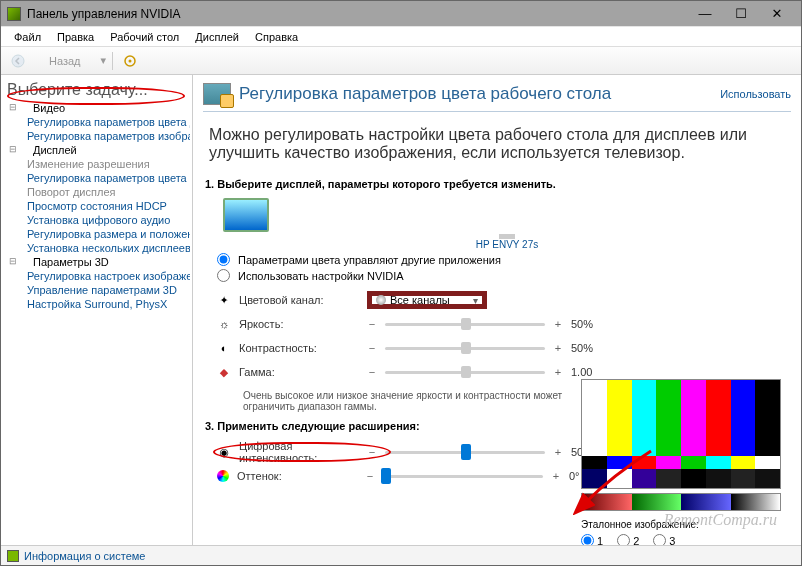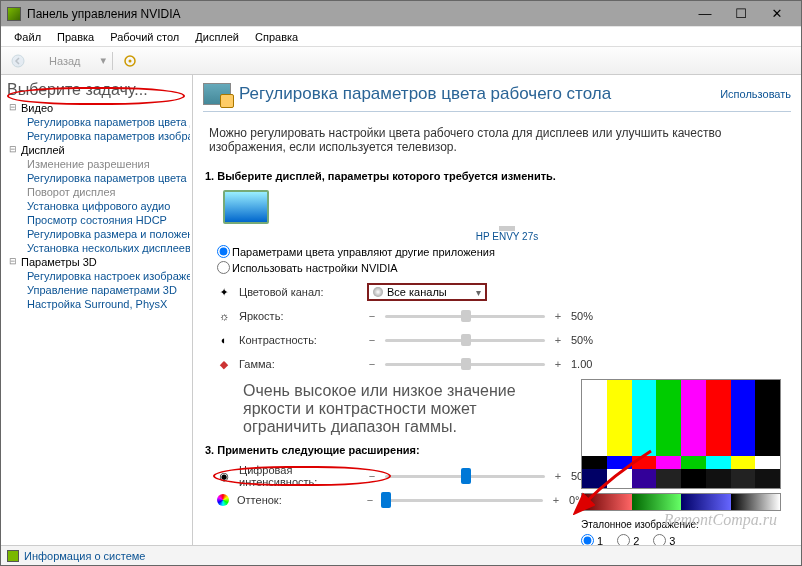--- a/index.html
+++ b/index.html
@@ -12,52 +12,52 @@
 .menuitem{padding:19px 7px}
 .toolbar{height:28px;display:flex;align-items:center;padding:0 6px;gap:4px;border-bottom:1px solid #ccc;background:linear-gradient(#fdfdfd,#f0f0f0)}
 .tbtn{width:22px;height:22px;border:1px solid transparent;border-radius:3px;display:flex;align-items:center;justify-content:center;font-size:12px}
 .tbtn.disabled{opacity:.4}
 .backlbl{color:#999;margin:0 16px}
 .sep{width:1px;height:18px;background:#ccc;margin:0 2px}
 .body{display:flex;height:calc(100% - 26px - 20px - 28px - 20px)}
 .sidebar{width:192px;border-right:1px solid #ccc;padding:4px 2px;overflow:hidden;background:#fff}
 .task-hdr{font-size:16px;color:#555;padding:2px 4px}
 .tree{padding-left:4px}
-.grp{color:#000;padding:1px 0 1px 4px;position:relative}
+.grp{color:#000;padding:1px 0 1px 16px;position:relative}
 .grp::before{content:"⊟";position:absolute;left:-8px;color:#888;font-size:9px}
 .lnk{color:#0b5394;padding:1px 0 1px 10px;white-space:nowrap;overflow:hidden;text-overflow:clip;cursor:pointer}
 .lnk.sel{background:#fff;position:relative}
 .circle-red{position:absolute;border:2px solid #d00;border-radius:50%/60%;pointer-events:none}
 .main{flex:1;padding:8px 10px 0 10px;overflow:hidden;position:relative}
 .hdr-row{display:flex;align-items:center;border-bottom:1px solid #bcd;padding-bottom:6px;margin-bottom:14px}
 .hdr-icon{width:28px;height:22px;background:linear-gradient(#6ab,#489);border:1px solid #888;margin-right:8px;position:relative}
 .hdr-icon::after{content:"";position:absolute;right:-4px;bottom:-4px;width:12px;height:12px;background:#fc6;border:1px solid #a70;border-radius:2px}
 .hdr-title{font-size:17px;font-weight:400;color:#2a6496;flex:1}
 .restore{color:#0b5394;font-size:11px;cursor:pointer}
-.desc{font-size:12px;color:#333;margin:8px 0 16px 6px}
+.desc{font-size:16px;color:#333;margin:8px 0 16px 6px}
 .section-title{font-weight:700;font-size:11px;margin:6px 0 8px 2px}
 .monitor-box{margin-left:20px}
 .monitor{width:46px;height:34px;border:2px solid #7a7;background:linear-gradient(#9ef,#06c);border-radius:2px;margin-bottom:2px}
 .mon-stand{width:16px;height:5px;background:#ccc;margin:0 auto}
 .mon-label{color:#0b5394;font-size:10px;text-align:center;cursor:pointer}
-.radio-row{display:flex;align-items:center;gap:2px;margin:3px 0 3px 14px}
+.radio-row{display:flex;align-items:center;gap:8px;margin:3px 0 3px 14px}
 .radio-row input{margin:0}
 .ctl-grid{margin:6px 0 0 14px}
 .ctl-row{display:flex;align-items:center;height:24px;gap:8px}
 .ctl-icon{width:14px;height:14px;display:flex;align-items:center;justify-content:center;font-size:11px}
 .ctl-label{width:120px;color:#333}
-.combo{width:120px;height:18px;border:2px solid #7f1d1d;background:#fff;display:flex;align-items:center;padding:0 4px;font-size:10px;position:relative}
+.combo{width:120px;height:18px;border:5px solid #7f1d1d;background:#fff;display:flex;align-items:center;padding:0 4px;font-size:10px;position:relative}
 .combo::after{content:"▾";position:absolute;right:4px;color:#666}
 .combo .g{width:10px;height:10px;background:radial-gradient(circle,#fff,#888);border-radius:50%;margin-right:4px}
 .slider-track{width:160px;height:3px;background:#d0d0d0;position:relative;border-radius:2px}
 .slider-thumb{position:absolute;width:10px;height:16px;background:#0078d7;border-radius:2px;top:-7px}
 .slider-thumb.gray{background:#ccc;height:12px;top:-5px}
 .minus,.plus{width:10px;text-align:center;color:#666}
 .val{width:34px;text-align:left;color:#333}
-.gamma-note{font-size:16px;color:#555;margin:6px 12px 8px 40px;max-width:320px}
+.gamma-note{font-size:10px;color:#555;margin:6px 12px 8px 40px;max-width:320px}
 .preview{position:absolute;right:20px;top:304px;width:200px}
 .colorbars{width:200px;height:110px;display:grid;grid-template-columns:repeat(8,1fr);grid-template-rows:70% 12% 18%;border:1px solid #888}
 .cb{width:100%;height:100%}
 .gradstrip{width:200px;height:18px;display:flex;margin-top:4px;border:1px solid #888}
 .gradstrip div{flex:1}
 .ref-label{font-size:10px;margin:8px 0 4px 0}
 .ref-radios{display:flex;gap:14px;align-items:center}
 .ref-radios label{display:flex;align-items:center;gap:3px;font-size:10px}
 .statusbar{position:absolute;bottom:0;left:0;right:0;height:20px;border-top:1px solid #ccc;background:#f4f4f4;display:flex;align-items:center;padding:0 6px}
 .status-icon{width:12px;height:12px;background:#7ab800;border:1px solid #555;margin-right:5px}
@@ -109,22 +109,22 @@
     <div class="task-hdr">Выберите задачу...</div>
     <div class="tree" style="margin-left:10px">
       <div class="grp">Видео</div>
       <div class="lnk">Регулировка параметров цвета для виде</div>
       <div class="lnk">Регулировка параметров изображения д</div>
 
       <div class="grp">Дисплей</div>
       <div class="lnk" style="color:#888">Изменение разрешения</div>
       <div class="lnk sel">Регулировка параметров цвета рабочего</div>
       <div class="lnk" style="color:#888">Поворот дисплея</div>
+      <div class="lnk">Просмотр состояния HDCP</div>
       <div class="lnk">Установка цифрового аудио</div>
-      <div class="lnk">Просмотр состояния HDCP</div>
       <div class="lnk">Регулировка размера и положения рабо</div>
       <div class="lnk">Установка нескольких дисплеев</div>
 
       <div class="grp">Параметры 3D</div>
       <div class="lnk">Регулировка настроек изображения с пр</div>
       <div class="lnk">Управление параметрами 3D</div>
       <div class="lnk">Настройка Surround, PhysX</div>
     </div>
 
     <div class="circle-red" style="left:6px;top:86px;width:178px;height:18px"></div>

